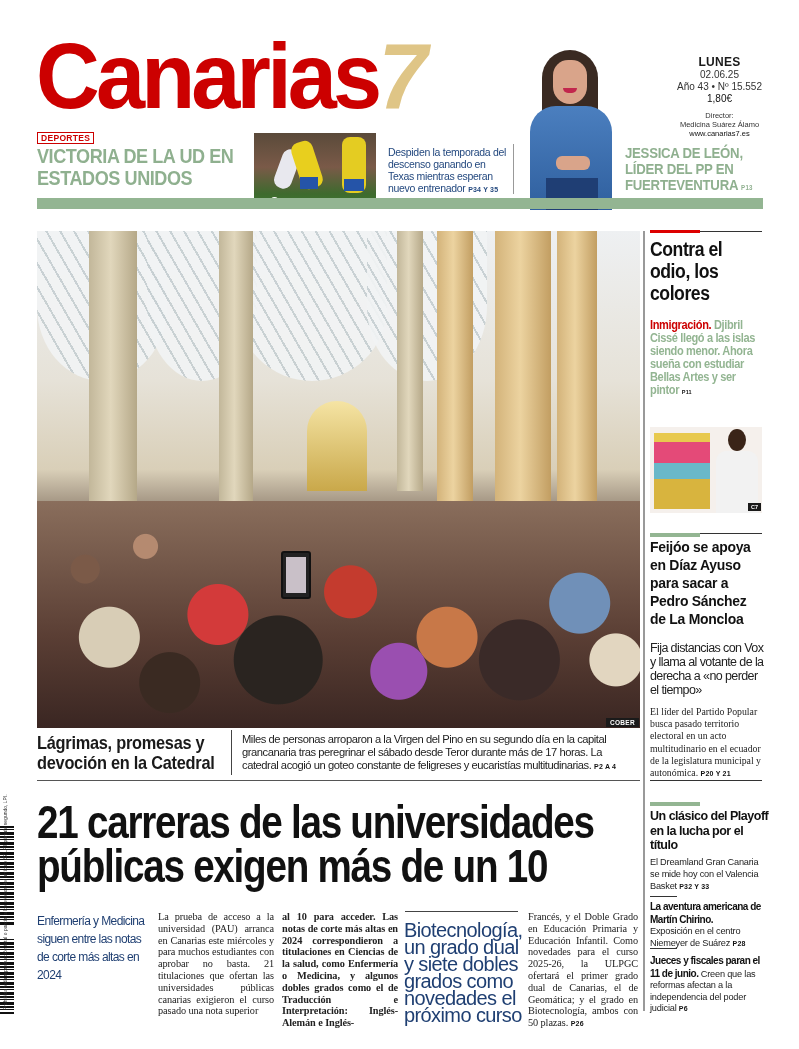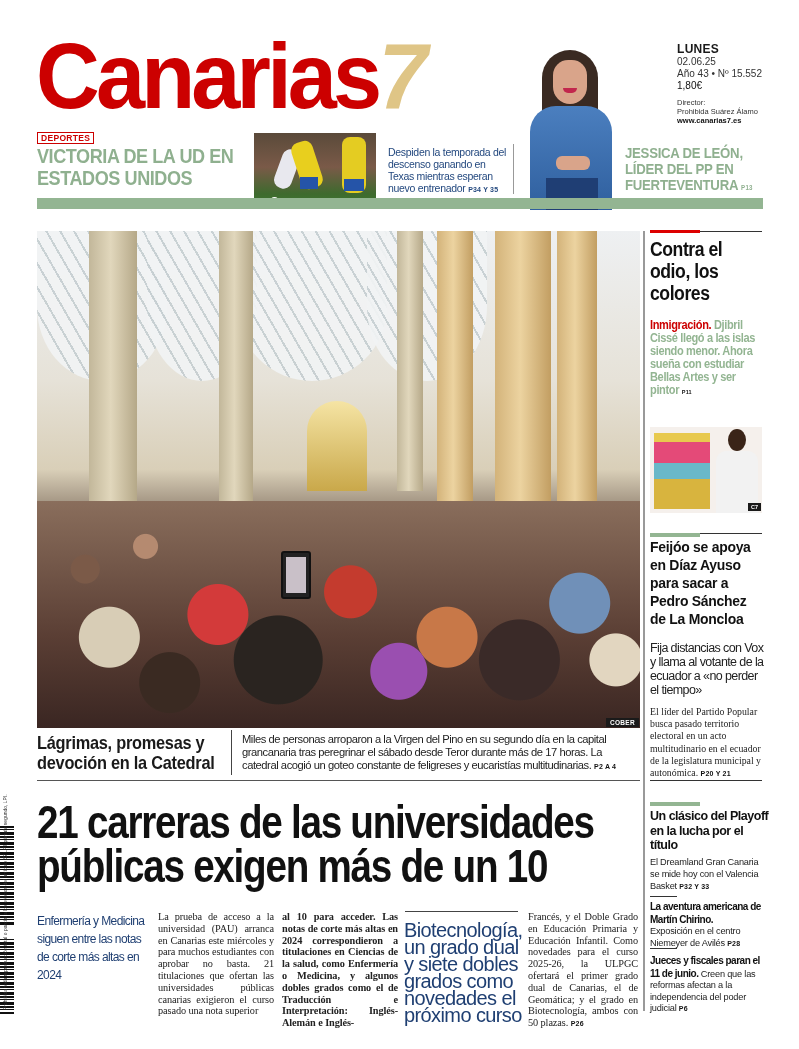--- a/index.html
+++ b/index.html
@@ -6,27 +6,27 @@
     html, body { width: 799px; height: 1049px; background: #fff; overflow: hidden; }
     body { position: relative; font-family: "Liberation Sans", sans-serif; color: #1a1a1a; }
 
     .abs { position: absolute; }
 
     
     .logo { left: 36px; top: 30px; font-family: "Liberation Sans", sans-serif; font-weight: 700;
       font-size: 92px; letter-spacing: -4px; line-height: 1; color: #cc0000; transform: scaleX(0.96); transform-origin: left top; }
     .logo .seven { color: #dfc586; font-style: italic; letter-spacing: 0; }
 
-    .edition { right: 37px; top: 42px; text-align: left; line-height: 1.2; }
+    .edition { right: 37px; top: 55px; text-align: center; line-height: 1.2; }
     .edition .day { font-weight: 700; font-size: 12px; letter-spacing: 0.3px; }
     .edition .date, .edition .issue, .edition .price { font-size: 10px; color: #333; }
     .edition .price { color: #111; }
     .edition .director-label { margin-top: 6px; font-size: 7.5px; color: #333; }
     .edition .director-name { font-size: 7.5px; color: #333; }
-    .edition .web { font-size: 7.5px; font-weight: 700; color: #111; }
+    .edition .web { font-size: 7.5px; font-weight: 400; color: #111; }
 
     
     .portrait { left: 524px; top: 50px; width: 94px; height: 160px; overflow: hidden; }
     .portrait .hair { position: absolute; left: 18px; top: 0; width: 56px; height: 72px; background: #3a2a22; border-radius: 28px 28px 10px 10px; }
     .portrait .face { position: absolute; left: 29px; top: 10px; width: 34px; height: 44px; background: #d9a48a; border-radius: 16px 16px 18px 18px; }
     .portrait .mouth { position: absolute; left: 39px; top: 38px; width: 14px; height: 5px; background: #c2274d; border-radius: 0 0 8px 8px; }
     .portrait .jacket { position: absolute; left: 6px; top: 56px; width: 82px; height: 104px; background: linear-gradient(180deg, #4b7fbf, #2f5f9e); border-radius: 26px 26px 0 0; }
     .portrait .hands { position: absolute; left: 32px; top: 106px; width: 34px; height: 14px; background: #d9a48a; border-radius: 6px; }
     .portrait .jeans { position: absolute; left: 22px; top: 128px; width: 52px; height: 32px; background: #1f3e74; }
 
@@ -157,21 +157,21 @@
     <div class="hands"></div>
     <div class="jeans"></div>
 </div>
 
 <div class="abs edition">
   <div class="day">LUNES</div>
   <div class="date">02.06.25</div>
   <div class="issue">Año 43 • Nº 15.552</div>
   <div class="price">1,80€</div>
   <div class="director-label">Director:</div>
-  <div class="director-name">Prohibida Suárez Álamo</div>
+  <div class="director-name">Medicina Suárez Álamo</div>
   <div class="web">www.canarias7.es</div>
 </div>
 
 <div class="abs tag-deportes">DEPORTES</div>
 <div class="abs teaser-sport-title">VICTORIA DE LA UD EN ESTADOS UNIDOS</div>
 <div class="abs soccer-photo">
   <div class="p3"></div>
     <div class="p1"></div>
     <div class="p2"></div>
   <div class="shorts1"></div>
@@ -228,25 +228,25 @@
   <div class="man">
       <div class="shirt"></div>
       <div class="head"></div>
     </div>
 </div>
 <div class="abs c7">C7</div>
 
 <div class="abs kicker-line" style="top:533px;"></div>
 <div class="abs kicker-green" style="top:533px;"></div>
 <div class="abs side s2-title">Feijóo se apoya en Díaz Ayuso para sacar a Pedro Sánchez de La Moncloa</div>
-<div class="abs side s2-deck">Fija distancias con Vox y llama al votante de la ecuador a «no perder el tiempo»</div>
+<div class="abs side s2-deck">Fija distancias con Vox y llama al votante de la derecha a «no perder el tiempo»</div>
 <div class="abs side s2-body"><span>El líder del Partido Popular busca pasado territorio electoral en un acto multitudinario en el ecuador de la legislatura municipal y autonómica.</span> <span class="pref" style="font-family:'Liberation Sans',sans-serif;">P20 Y 21</span></div>
 <div class="abs kicker-line" style="top:780px;"></div>
 
 <div class="abs kicker-green" style="top:802px;"></div>
 <div class="abs side s3-title">Un clásico del Playoff en la lucha por el título</div>
 <div class="abs side s3-desc"><span>El Dreamland Gran Canaria se mide hoy con el Valencia Basket</span> <span class="pref">P32 Y 33</span></div>
 <div class="abs short-rule" style="top:896px;"></div>
 
-<div class="abs side s4"><span class="lead">La aventura americana de Martín Chirino.</span><br><span>Exposición en el centro Niemeyer de Avilés</span> <span class="pref">P28</span></div>
+<div class="abs side s4"><span class="lead">La aventura americana de Martín Chirino.</span><br><span>Exposición en el centro Niemeyer de Suárez</span> <span class="pref">P28</span></div>
 <div class="abs short-rule" style="top:948px;"></div>
 
 <div class="abs side s5"><span class="lead">Jueces y fiscales paran el 11 de junio.</span> <span>Creen que las reformas afectan a la independencia del poder judicial</span> <span class="pref">P6</span></div>
 
 </body></html>

